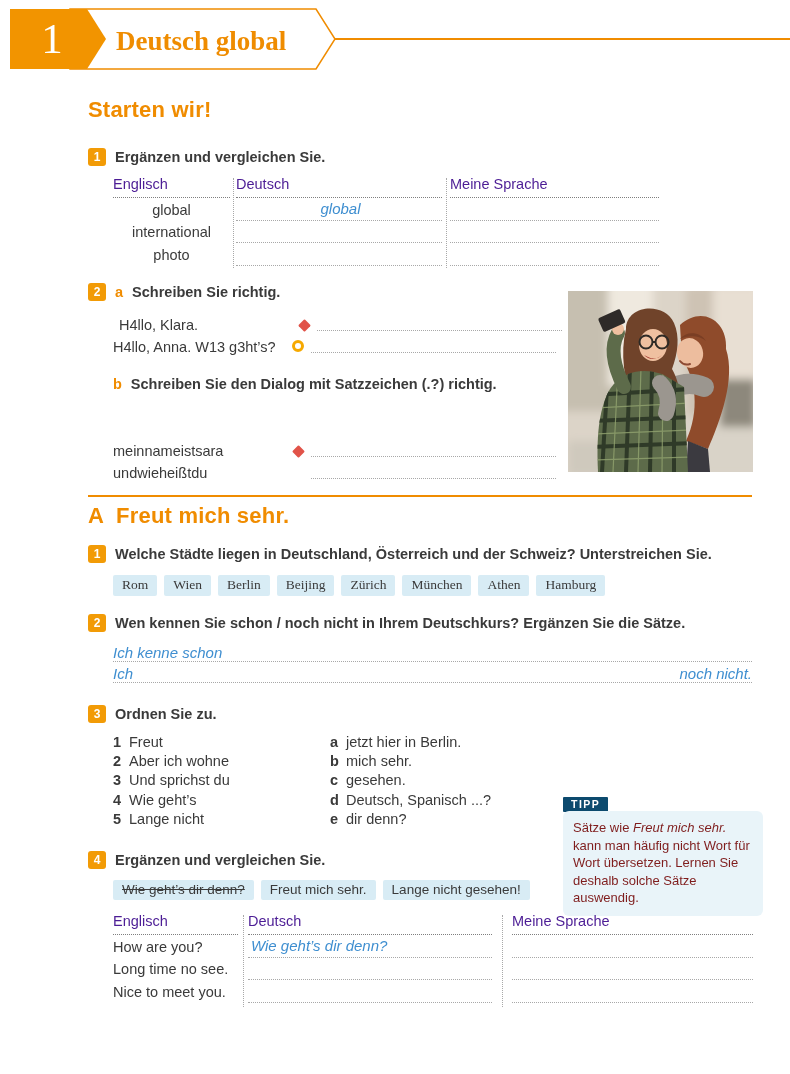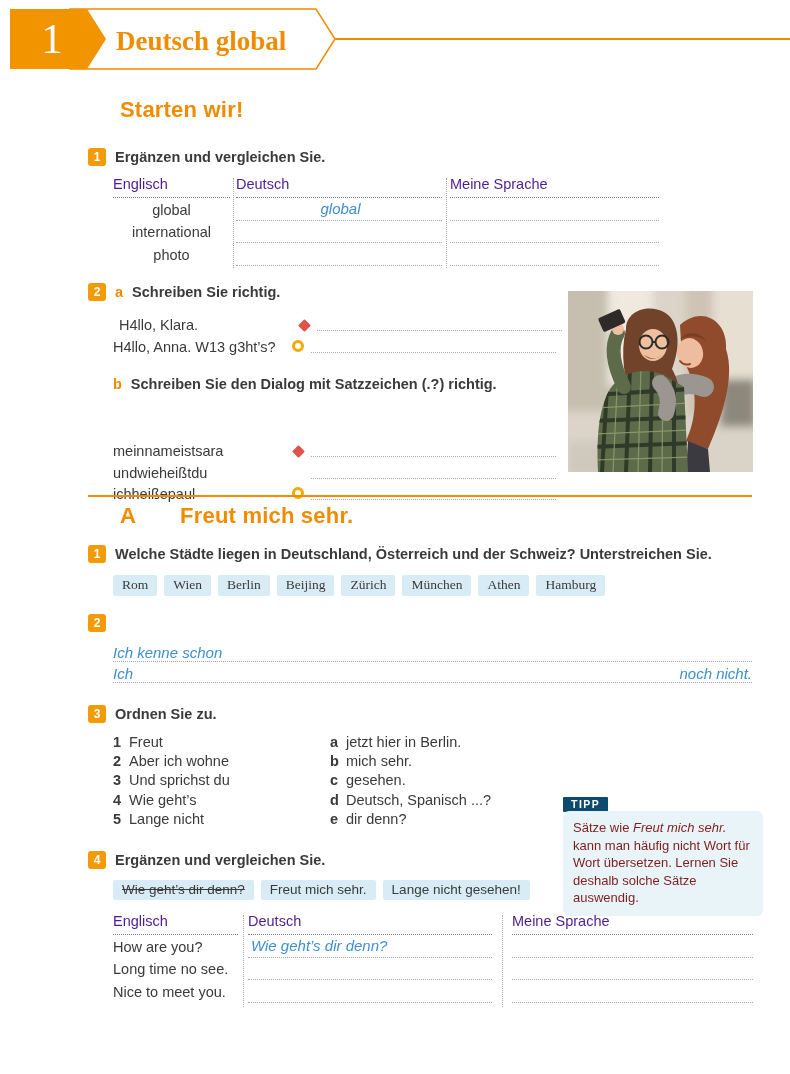--- a/index.html
+++ b/index.html
@@ -7,21 +7,21 @@
         font-family:"Liberation Sans",sans-serif;color:#3A3A3A;}
   .abs{position:absolute;}
 
   
   .unit-number{position:absolute;left:10px;top:10px;width:84px;text-align:center;
     font-family:"Liberation Serif",serif;font-size:43px;line-height:58px;color:#fff;}
   .unit-title{position:absolute;left:116px;top:26px;width:210px;
     font-family:"Liberation Serif",serif;font-size:27px;font-weight:700;color:#EF8C00;}
 
   
-  .section-title{position:absolute;font-size:22px;font-weight:700;color:#F08C00;letter-spacing:.2px;margin-left:32px;}
+  .section-title{position:absolute;font-size:22px;font-weight:700;color:#F08C00;letter-spacing:.2px;}
   .ex-row{position:absolute;display:flex;align-items:center;gap:9px;}
   .badge{width:18px;height:18px;border-radius:3px;background:#F29B06;color:#fff;
     font-size:12px;font-weight:700;display:flex;align-items:center;justify-content:center;flex:0 0 18px;}
   .instr{font-size:14.5px;font-weight:700;color:#3A3A3A;}
   .sub-letter{font-size:14.5px;font-weight:700;color:#F08C00;}
   .hand{color:#3E8ED0;font-style:italic;font-size:15px;font-weight:500;}
   .fill-line{flex:1;border-bottom:1px dotted #A8A8A8;height:14px;}
   .vline{position:absolute;border-left:1px dotted #A8A8A8;width:0;}
   .rule-orange{position:absolute;border-top:2px solid #F08C00;height:0;}
 
@@ -151,27 +151,20 @@
     <div class="write-row" style="height:21.4px;margin-top:36px;">
       <span class="txt">meinnameistsara</span>
       <span class="bullet-slot">
           <span class="diamond"></span>
         </span>
       <div class="fill-line"></div>
     </div>
     <div class="write-row" style="height:21.4px;">
       <span class="txt">undwieheißtdu</span>
       <span class="bullet-slot"></span>
-      <div class="fill-line"></div>
-    </div>
-    <div class="write-row" style="height:21.4px;">
-      <span class="txt">ichheißepaul</span>
-      <span class="bullet-slot">
-          <span class="ring"></span>
-        </span>
       <div class="fill-line"></div>
     </div>
   </div>
 
   <div class="photo">
     <svg width="185" height="181" viewBox="0 0 185 181">
       <defs>
         <filter id="bgblur" x="-20%" y="-20%" width="140%" height="140%">
             <feGaussianBlur stdDeviation="4"></feGaussianBlur>
           </filter>
@@ -245,20 +238,21 @@
     <span class="chip">Berlin</span>
     <span class="chip">Beijing</span>
     <span class="chip">Zürich</span>
     <span class="chip">München</span>
     <span class="chip">Athen</span>
     <span class="chip">Hamburg</span>
   </div>
 
   <div class="ex-row" style="left:88px;top:614px;">
     <span class="badge">2</span>
+    <span class="instr">Wen kennen Sie schon / noch nicht in Ihrem Deutschkurs? Ergänzen Sie die Sätze.</span>
   </div>
   <div class="freeline" style="left:113px;top:640px;width:639px;height:21px;">
     <span class="hand">Ich kenne schon</span>
   </div>
   <div class="freeline" style="left:113px;top:661px;width:639px;height:21px;">
     <span class="hand">Ich</span>
     <span class="hand">noch nicht.</span>
   </div>
 
   <div class="ex-row" style="left:88px;top:705px;">

